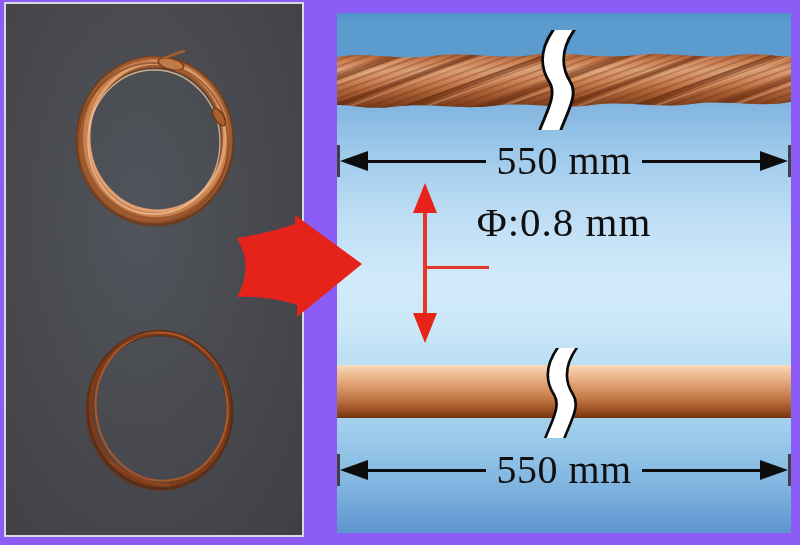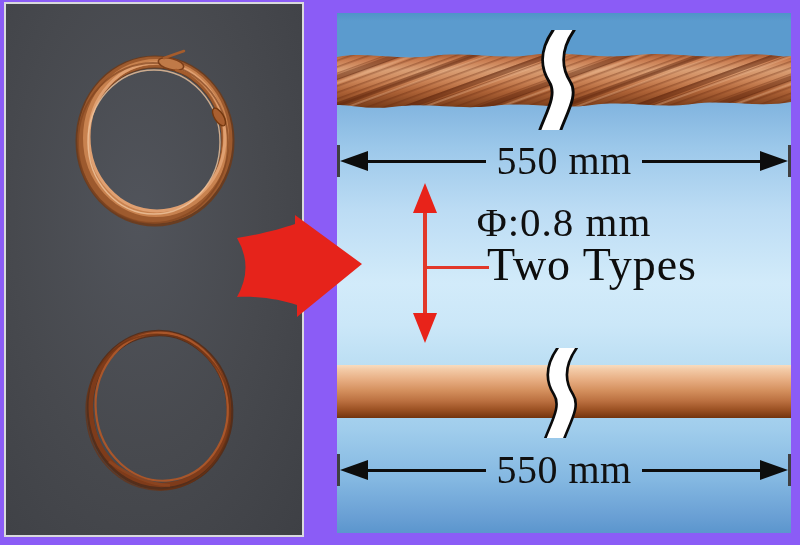--- a/index.html
+++ b/index.html
@@ -148,21 +148,20 @@
 
     <div class="phi top">Φ:0.8 mm</div>
 
     <svg class="varrow" viewBox="0 0 36 160">
       <line x1="18" y1="24" x2="18" y2="136" stroke="#e2382a" stroke-width="4"></line>
       <path d="M 18 0 L 6 30 L 30 30 Z" fill="#e8231a"></path>
       <path d="M 18 160 L 6 130 L 30 130 Z" fill="#e8231a"></path>
     </svg>
     <div class="hline"></div>
 
-    <div class="two-types">Two Types</div>
 
     <div class="wire"></div>
 
     <svg class="squiggle wire-break" viewBox="0 0 46 100" preserveAspectRatio="none">
       <path d="M 19 0 C 3 22 7 40 15 52 C 23 64 13 80 5 100 L 27 100 C 35 80 45 64 37 52 C 29 40 25 22 41 0 Z" fill="#ffffff"></path>
       <path d="M 19 0 C 3 22 7 40 15 52 C 23 64 13 80 5 100" fill="none" stroke="#0a0a0a" stroke-width="3" stroke-linecap="round"></path>
       <path d="M 41 0 C 25 22 29 40 37 52 C 45 64 35 80 27 100" fill="none" stroke="#0a0a0a" stroke-width="3" stroke-linecap="round"></path>
     </svg>
 
     <div class="dim bottom">

